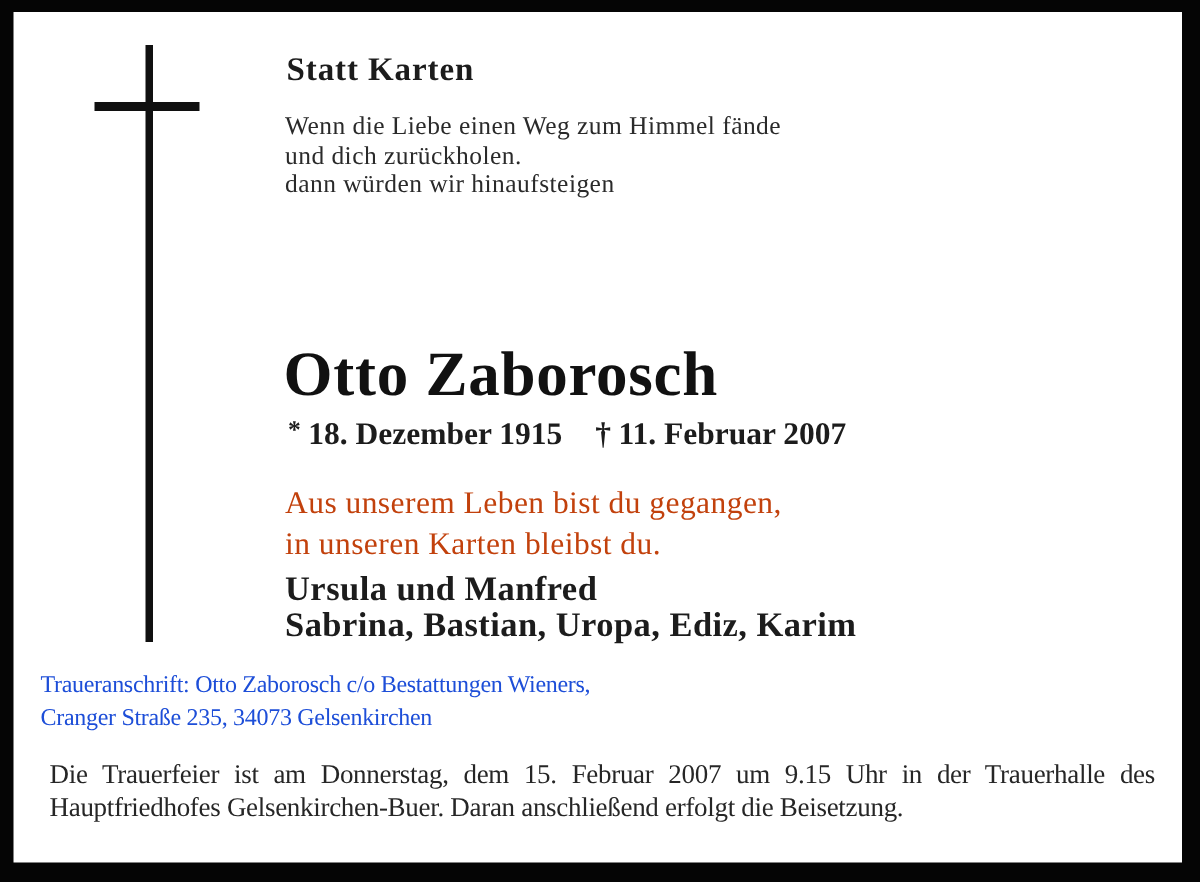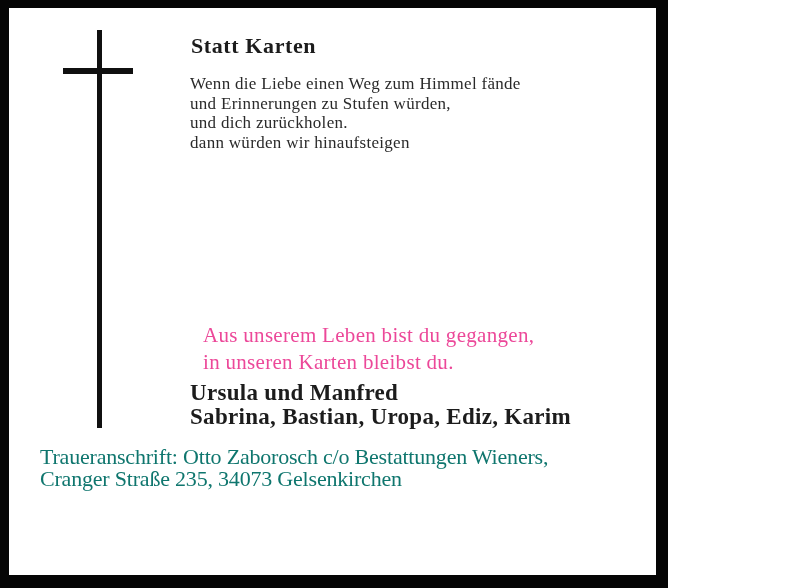--- a/index.html
+++ b/index.html
@@ -2,21 +2,21 @@
 <html lang="de"><head>
 <meta charset="utf-8">
 <style>
   html, body {
     margin: 0;
     padding: 0;
     background: #ffffff;
   }
   .page {
     position: relative;
-    width: 668px;
+    width: 800px;
     height: 588px;
     background: #ffffff;
     font-family: "Liberation Serif", "DejaVu Serif", serif;
     color: #222222;
     overflow: hidden;
   }
   .frame {
     position: absolute;
     inset: 0;
     border-style: solid;
@@ -79,42 +79,42 @@
   }
   .dates .birth-symbol {
     font-size: 17px;
     vertical-align: 4px;
     margin-right: 5px;
   }
   .dates .birth-date { margin-right: 22px; }
   .dates .death-symbol { margin-right: 5px; }
 
   .verse {
-    left: 203px; top: 322px;
+    left: 190px; top: 322px;
     font-size: 21px;
     line-height: 27px;
     letter-spacing: 0.3px;
-    color: #ec4899;
+    color: #c2410c;
   }
 
   .mourners {
     left: 190px; top: 381px;
     font-size: 23px;
     font-weight: bold;
     line-height: 23.5px;
     letter-spacing: 0.3px;
     color: #1c1c1c;
   }
 
   .address {
-    left: 40px; top: 446px;
-    font-size: 22px;
+    left: 27px; top: 446px;
+    font-size: 16px;
     line-height: 21.5px;
     letter-spacing: -0.2px;
-    color: #0f766e;
+    color: #1d4ed8;
   }
 
   .funeral-info {
     left: 33px; top: 506px;
     width: 737px;
     font-size: 18px;
     line-height: 21.5px;
     letter-spacing: -0.2px;
     text-align: justify;
     color: #262626;
@@ -127,37 +127,41 @@
 
   <div class="frame"></div>
 
   <div class="abs cross-v"></div>
   <div class="abs cross-h"></div>
 
   <div class="abs header-title">Statt Karten</div>
 
   <div class="abs poem">
     <div>Wenn die Liebe einen Weg zum Himmel fände</div>
-    <div>und Erinnerungen zu Stufen würden,</div>
     <div>und dich zurückholen.</div>
     <div>dann würden wir hinaufsteigen</div>
   </div>
 
 
+  <div class="abs deceased-name">Otto Zaborosch</div>
 
+  <div class="abs dates">
+    <span class="birth-symbol">*</span><span class="birth-date">18. Dezember 1915</span><span class="death-symbol">†</span><span class="death-date">11. Februar 2007</span>
+  </div>
 
   <div class="abs verse">
     <div>Aus unserem Leben bist du gegangen,</div>
     <div>in unseren Karten bleibst du.</div>
   </div>
 
   <div class="abs mourners">
     <div>Ursula und Manfred</div>
     <div>Sabrina, Bastian, Uropa, Ediz, Karim</div>
   </div>
 
   <div class="abs address">
     <div>Traueranschrift: Otto Zaborosch c/o Bestattungen Wieners,</div>
     <div>Cranger Straße 235, 34073 Gelsenkirchen</div>
   </div>
 
+  <div class="abs funeral-info">Die Trauerfeier ist am Donnerstag, dem 15. Februar 2007 um 9.15 Uhr in der Trauerhalle des Hauptfriedhofes Gelsenkirchen-Buer. Daran anschließend erfolgt die Beisetzung.</div>
 
 </div>
 
 </body></html>

